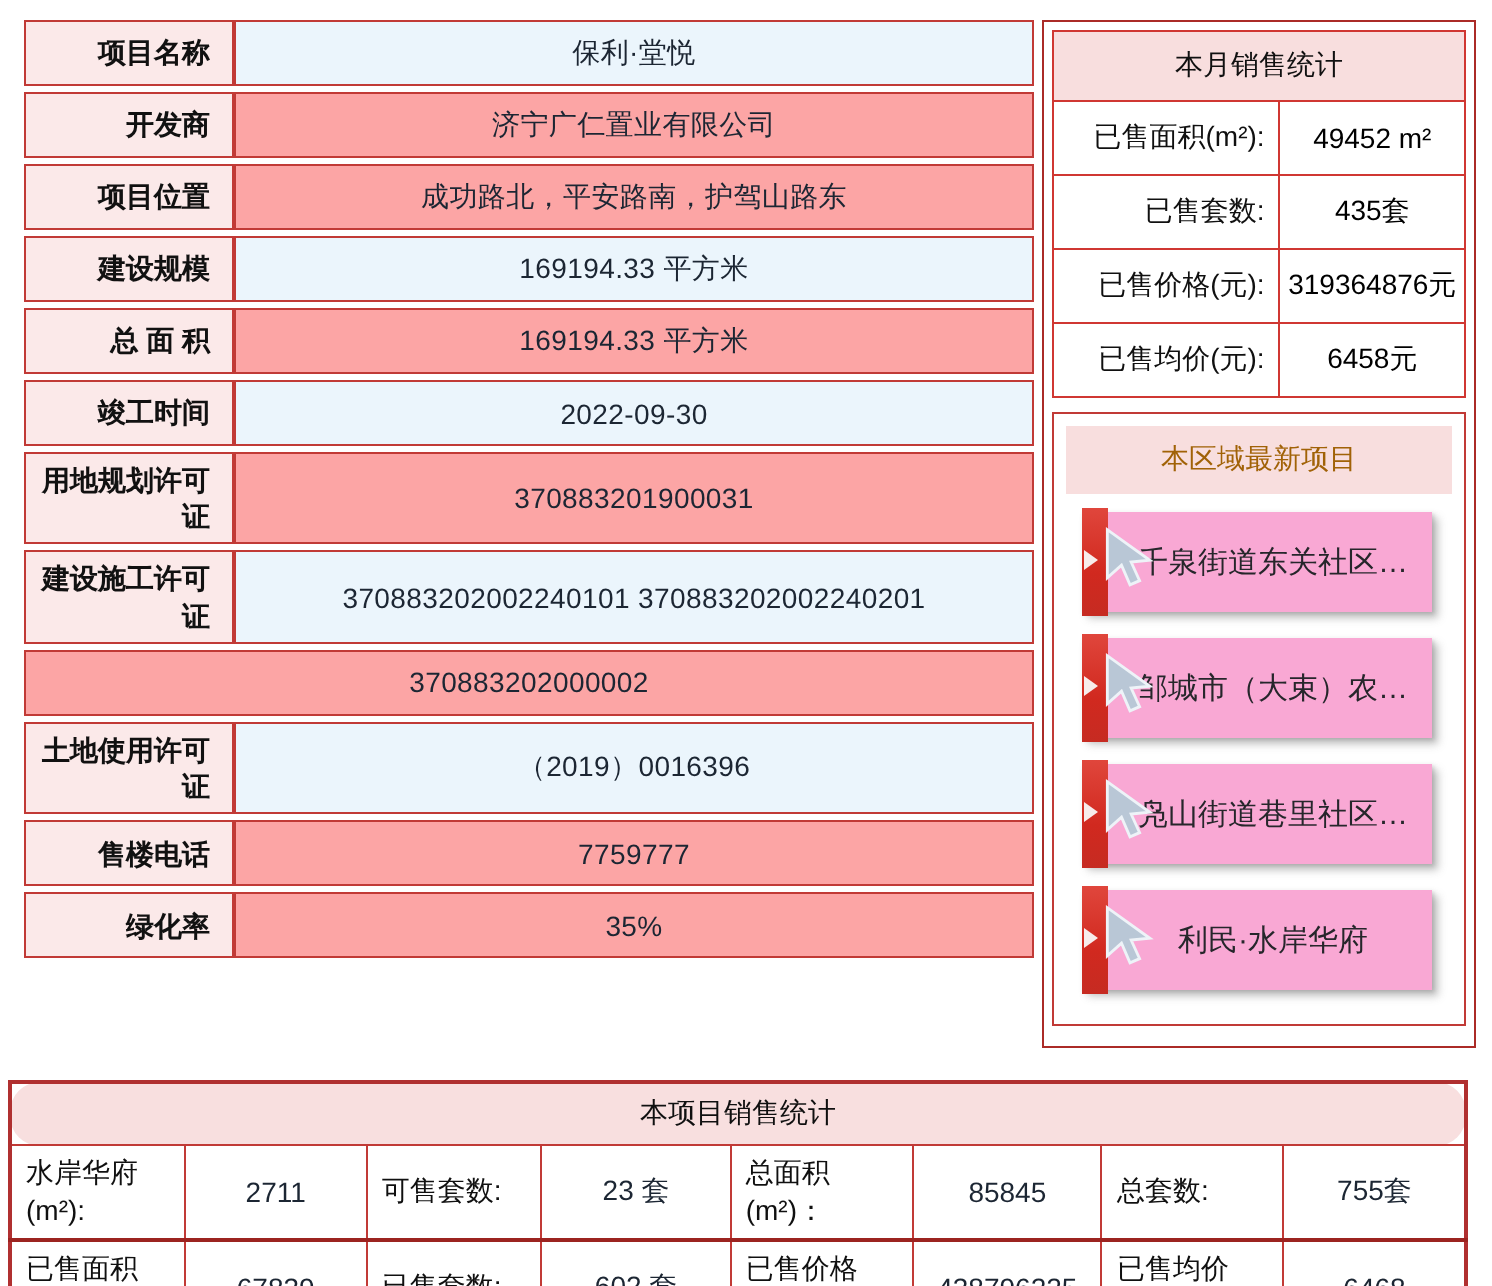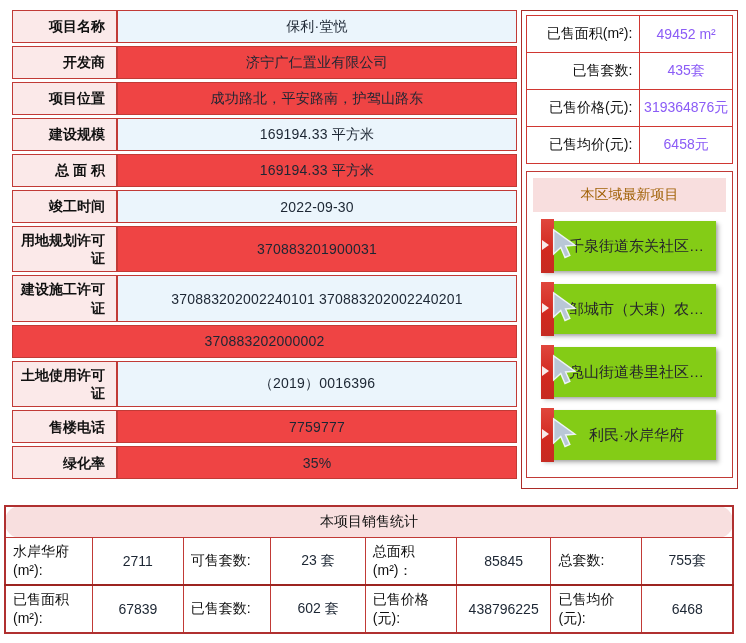--- a/index.html
+++ b/index.html
@@ -25,21 +25,21 @@
     display: flex;
     align-items: center;
     justify-content: flex-end;
     text-align: right;
     padding: 4px 11px 4px 4px;
     min-height: 33px;
     line-height: 1.3;
   }
   .info-value {
     flex: 1;
-    background: #ef4444;
+    background: #fca5a5;
     border: 1px solid #c13a36;
     display: flex;
     align-items: center;
     justify-content: center;
     text-align: center;
     padding: 4px 6px;
     min-height: 33px;
     color: #1c2633;
     letter-spacing: .2px;
   }
@@ -68,41 +68,41 @@
     text-align: right;
     padding: 9px 7px 9px 2px;
     background: #ffffff;
     color: #101010;
   }
   .s-value {
     width: 45%;
     text-align: center;
     padding: 9px 3px;
     background: #ffffff;
-    color: #8b5cf6;
+    color: #000000;
     margin-top: 34px;
   }
 
   .projects-box {
     margin-top: 7px;
     border: 1px solid #c13a36;
     padding: 6px 6px 4px 6px;
   }
   .proj-title {
     background: #f8dede;
     text-align: center;
     padding: 8px 2px;
     color: #a16207;
     margin-bottom: 2px;
   }
   .proj-btn {
     position: relative;
     margin: 9px 10px 13px 8px;
     height: 50px;
-    background: #84cc16;
+    background: #f9a8d4;
     box-shadow: 3px 3px 4px rgba(120,120,120,.45), 1px 1px 2px rgba(150,150,150,.4);
     display: flex;
     align-items: center;
     justify-content: center;
     cursor: pointer;
     font-size: 15px;
     color: #26262b;
     padding-left: 16px;
   }
   .proj-bar {
@@ -209,20 +209,23 @@
       </div>
       <div class="info-row">
         <div class="info-label">绿化率</div>
         <div class="info-value">35%</div>
       </div>
     </div>
 
     <div class="right-col">
       <table class="stats-table">
         <tbody>
+          <tr>
+            <td class="stats-title" colspan="2">本月销售统计</td>
+          </tr>
           <tr>
             <td class="s-label">已售面积(m²):</td>
             <td class="s-value">49452 m²</td>
           </tr>
           <tr>
             <td class="s-label">已售套数:</td>
             <td class="s-value">435套</td>
           </tr>
           <tr>
             <td class="s-label">已售价格(元):</td>

